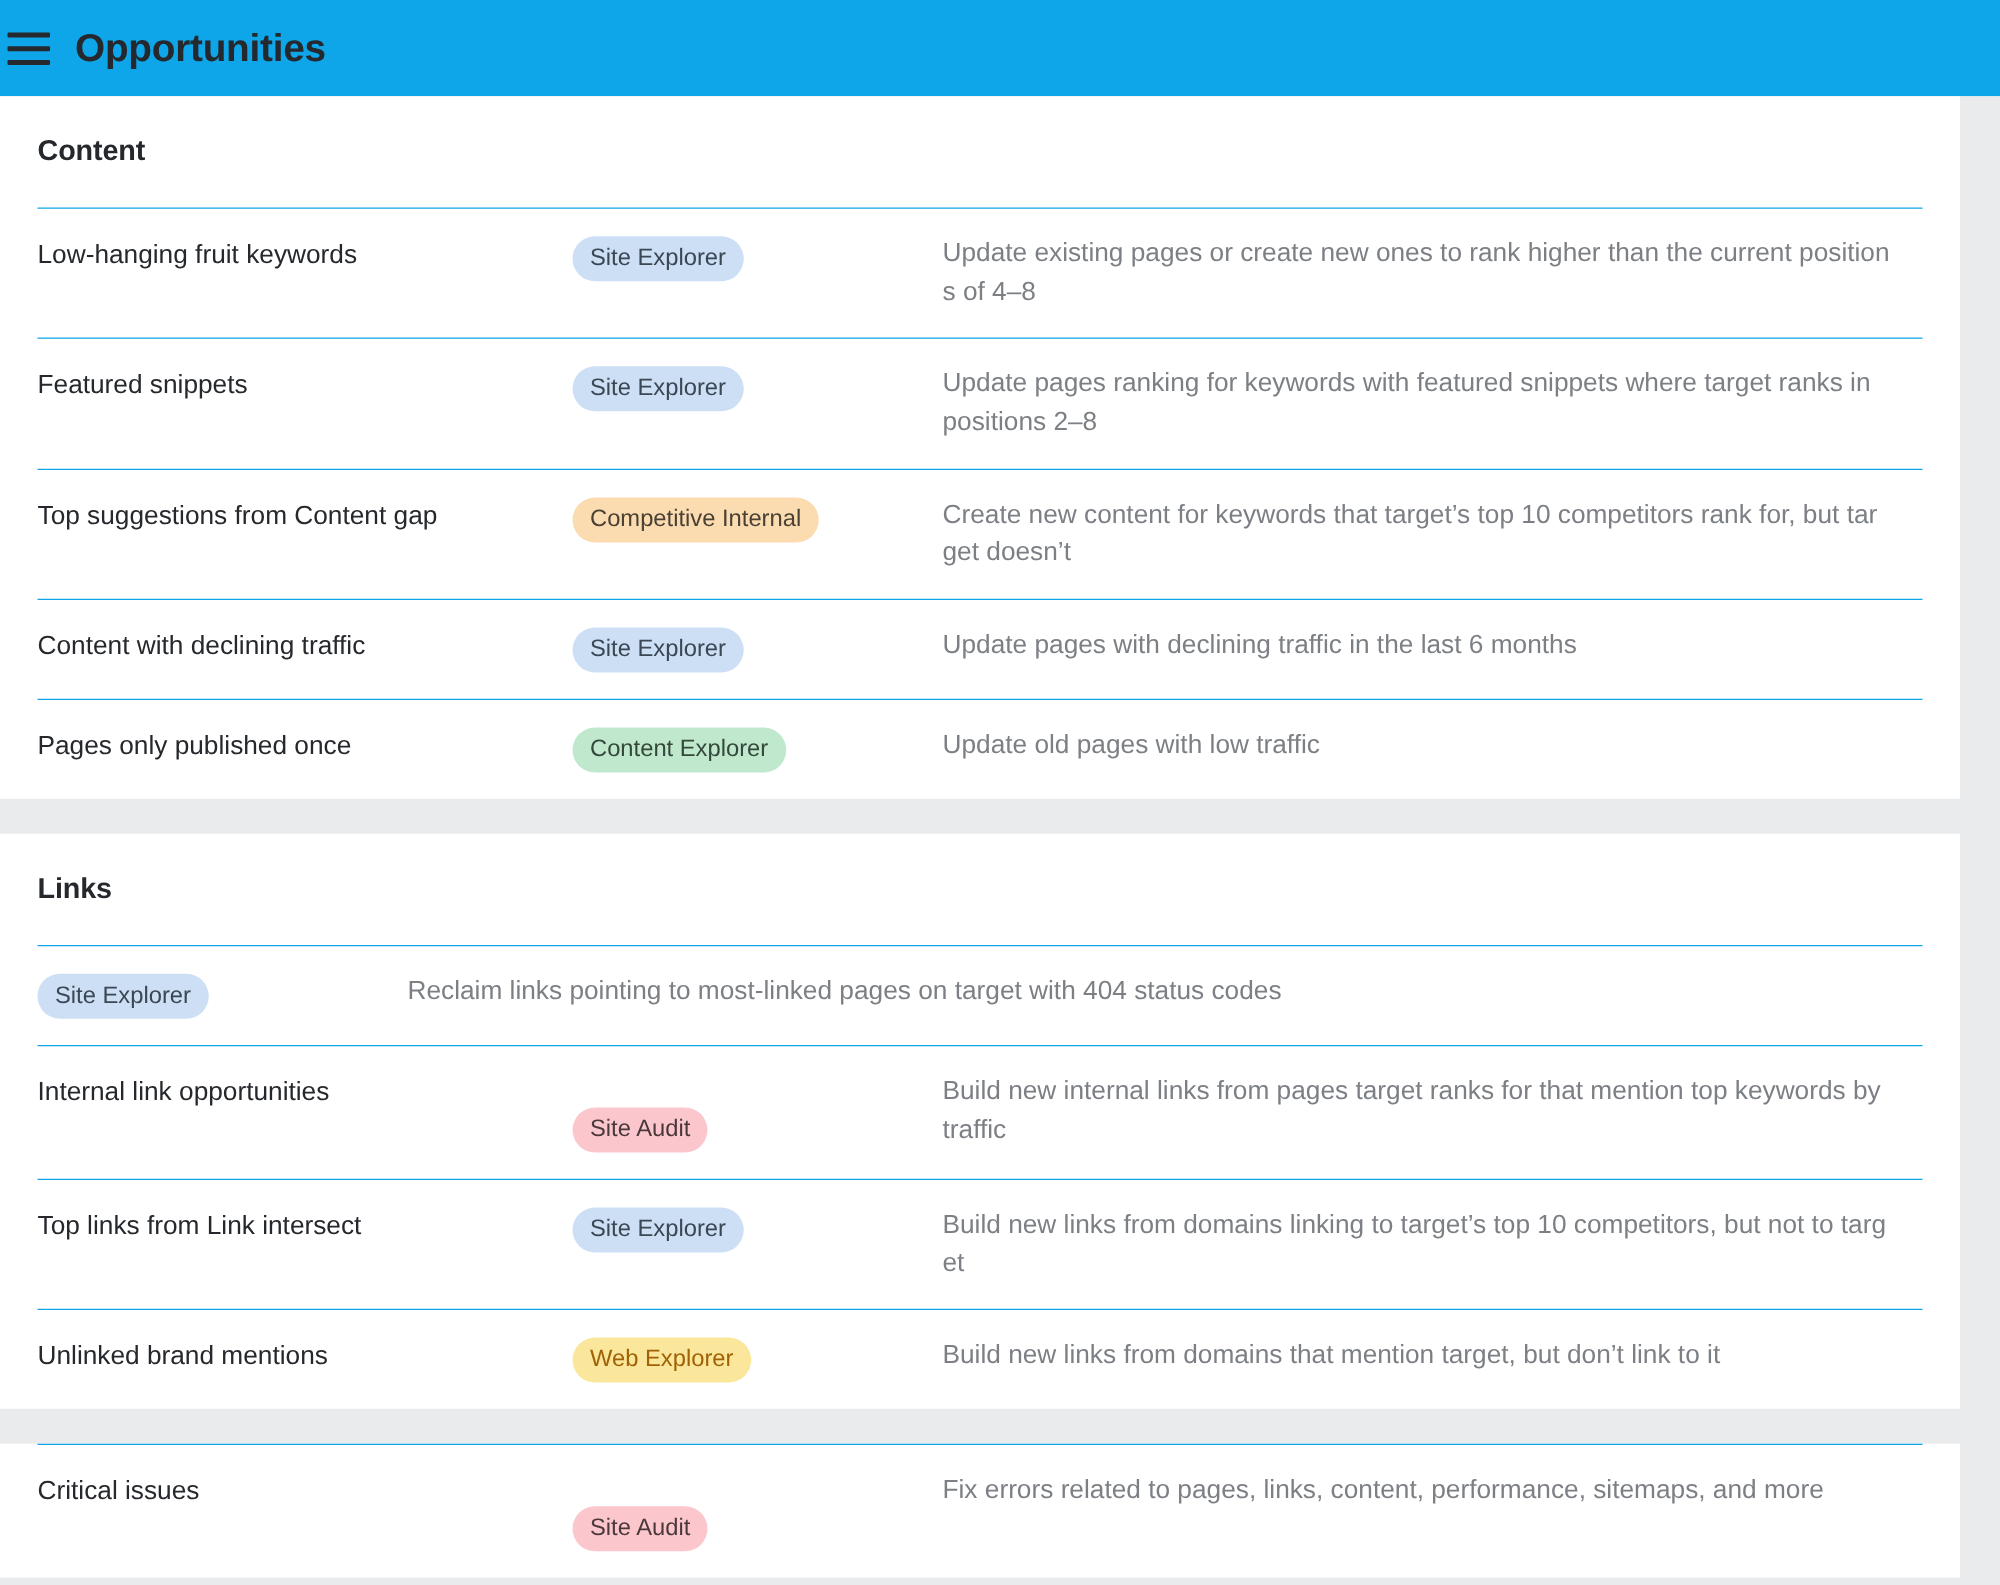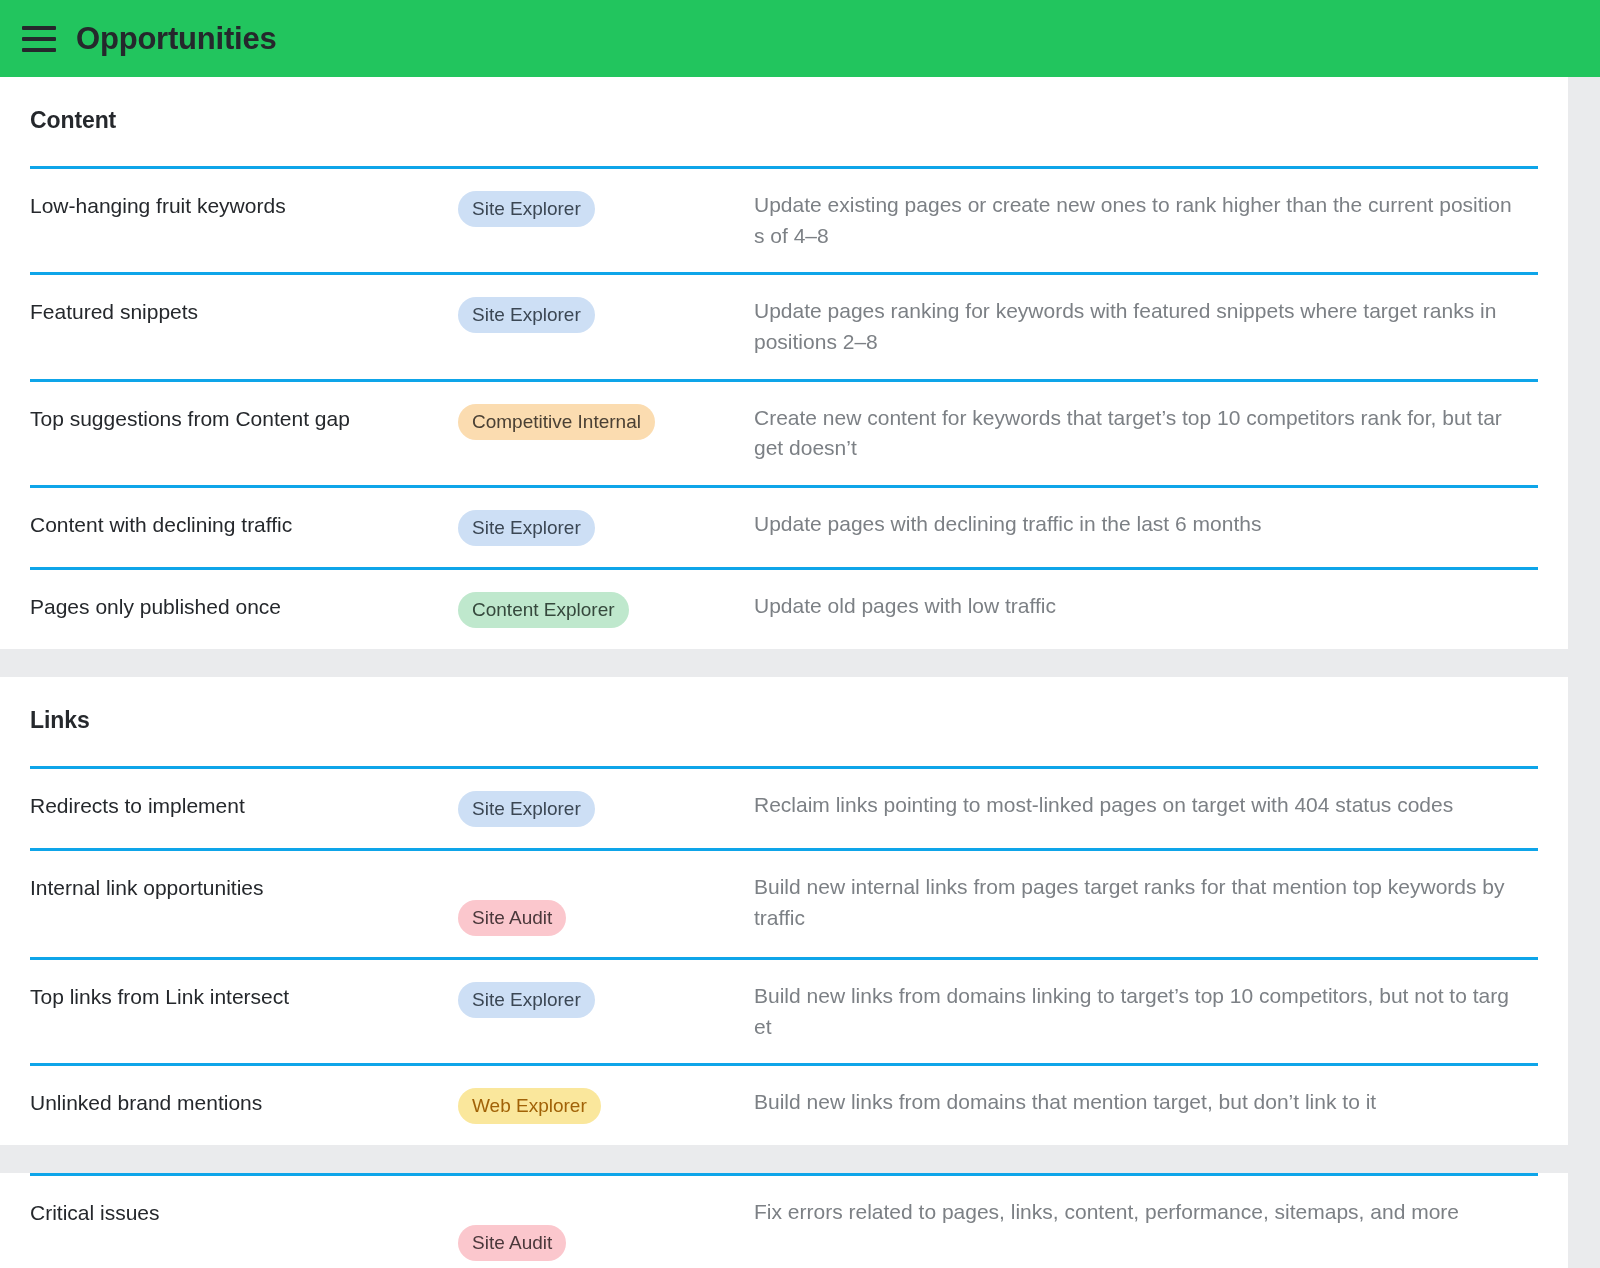--- a/index.html
+++ b/index.html
@@ -8,24 +8,24 @@
     width: 1600px;
     height: 1268px;
     background: #eaebed;
     font-family: "Liberation Sans", sans-serif;
     overflow: hidden;
   }
 
   
   .topbar {
     height: 77px;
-    background: #22c55e;
+    background: #0ea5e9;
     display: flex;
     align-items: center;
-    padding-left: 24px;
+    padding-left: 8px;
     gap: 20px;
   }
   .hamburger {
     width: 34px;
     height: 34px;
     display: flex;
     flex-direction: column;
     justify-content: center;
     gap: 7px;
     margin-left: -2px;
@@ -69,21 +69,21 @@
     padding-top: 30px;
     padding-bottom: 32px;
     letter-spacing: -0.1px;
   }
 
   .rows { }
 
   .row {
     display: flex;
     align-items: flex-start;
-    border-top: 3px solid #0ea5e9;
+    border-top: 1px solid #0ea5e9;
     padding-top: 21px;
     padding-bottom: 21px;
     min-height: 60px;
   }
 
   .row-name {
     flex: 0 0 428px;
     font-size: 21px;
     color: #25282c;
     line-height: 1.42;
@@ -161,21 +161,20 @@
           <div class="row-name">Pages only published once</div>
           <div class="row-tool"><span class="badge content-explorer">Content Explorer</span></div>
           <div class="row-desc">Update old pages with low traffic</div>
         </div>
       </div>
     </div>
     <div class="card">
       <div class="card-title">Links</div>
       <div class="rows">
         <div class="row">
-          <div class="row-name">Redirects to implement</div>
           <div class="row-tool"><span class="badge site-explorer">Site Explorer</span></div>
           <div class="row-desc">Reclaim links pointing to most-linked pages on target with 404 status codes</div>
         </div>
         <div class="row">
           <div class="row-name">Internal link opportunities</div>
           <div class="row-tool"><span class="badge site-audit">Site Audit</span></div>
           <div class="row-desc">Build new internal links from pages target ranks for that mention top keywords by traffic</div>
         </div>
         <div class="row">
           <div class="row-name">Top links from Link intersect</div>

